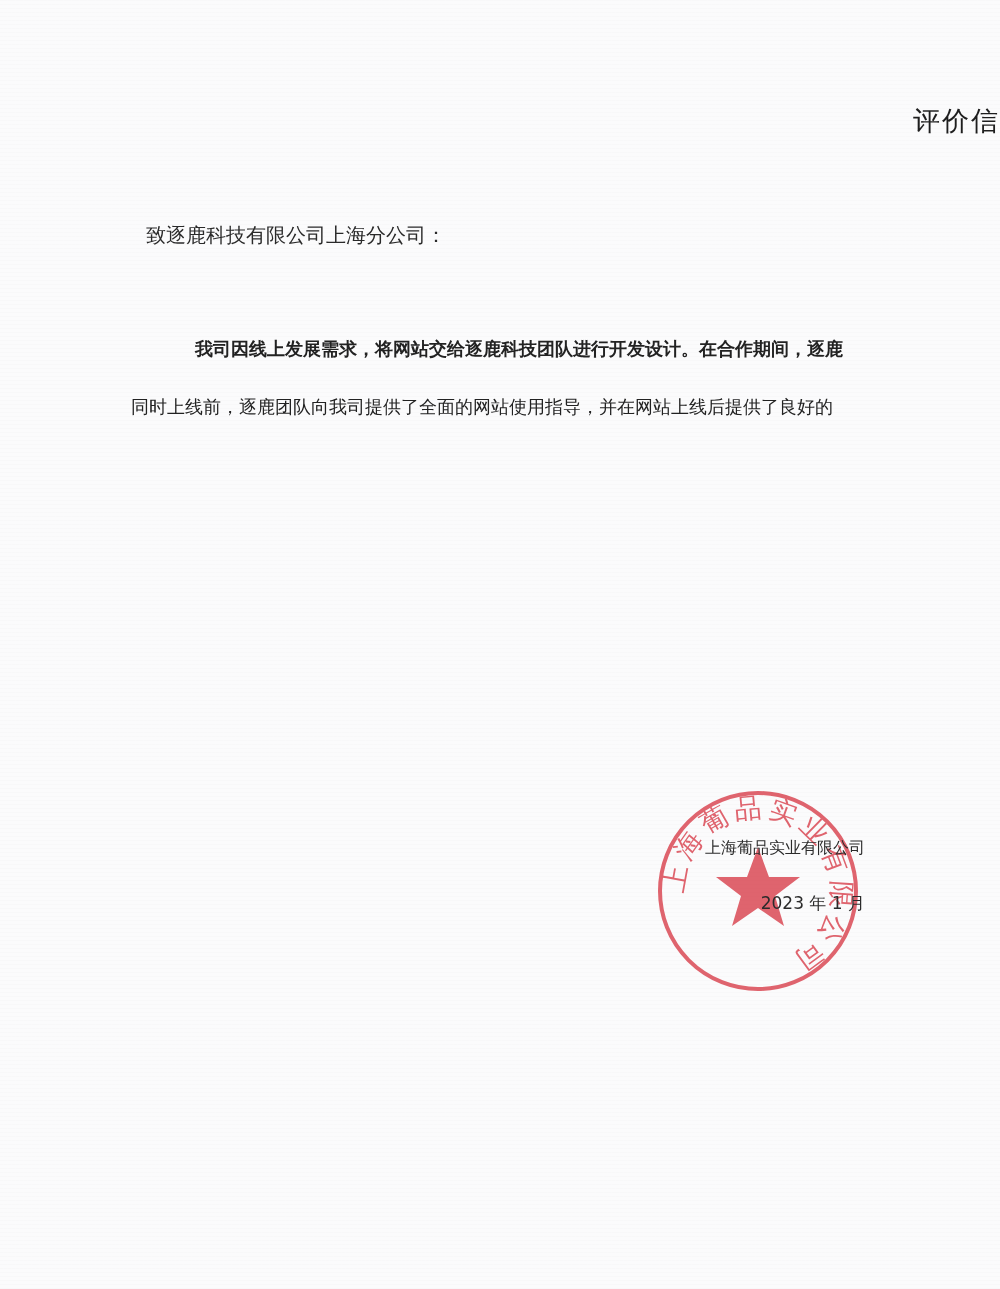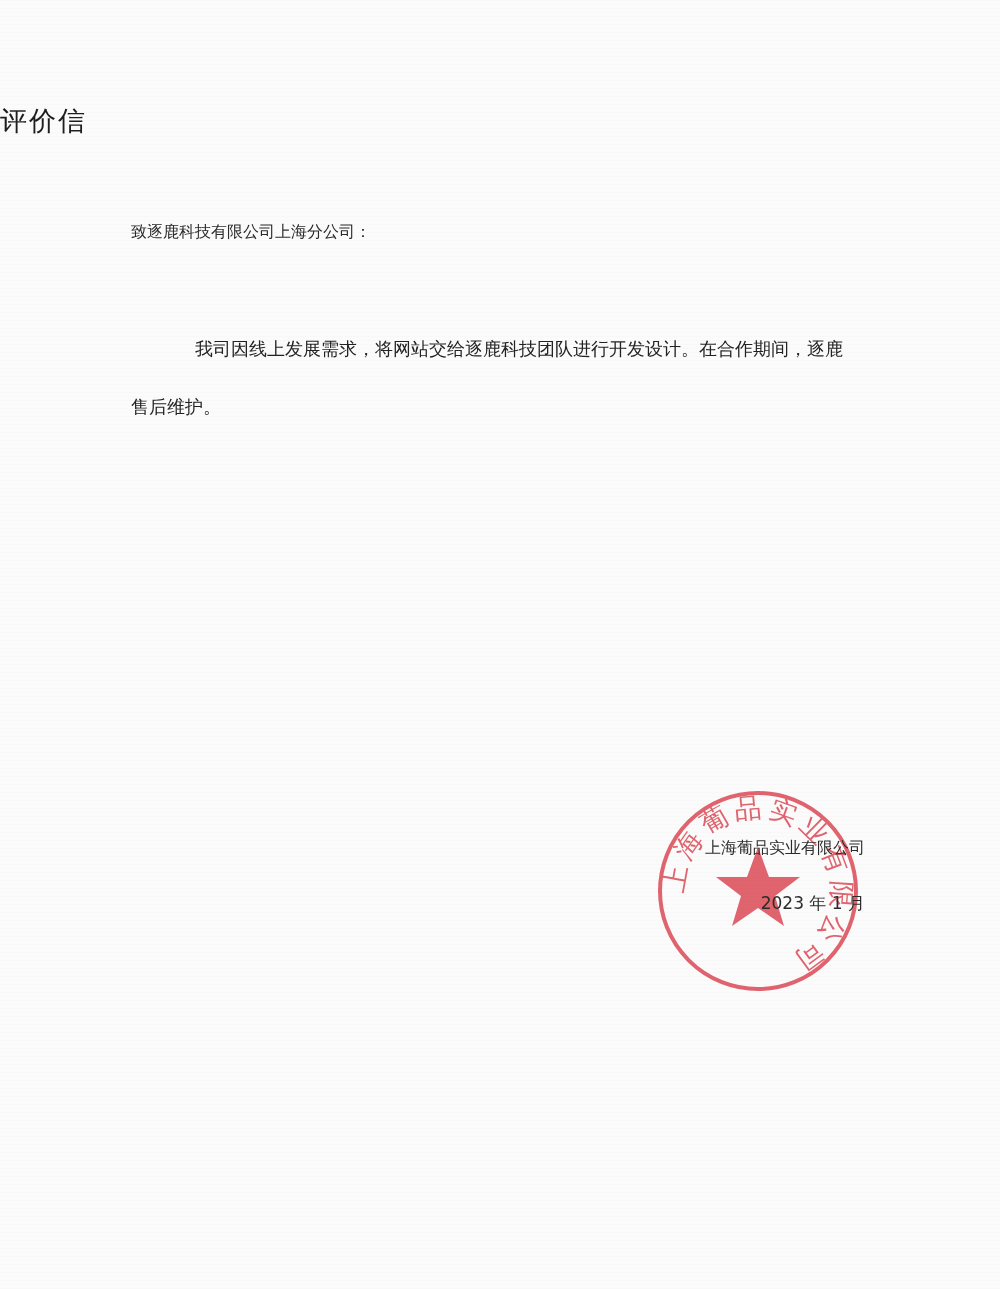--- a/index.html
+++ b/index.html
@@ -9,33 +9,33 @@
       font-family: "DejaVu Sans", "Liberation Sans", sans-serif;
       color: #222;
     }
     .paper {
       position: absolute; inset: 0;
       background:
         repeating-linear-gradient(0deg, rgba(0,0,0,0.012) 0px, rgba(0,0,0,0.012) 1px, transparent 1px, transparent 4px),
         #fbfbfc;
     }
     .title {
-      position: absolute; top: 103px; left: 0; width: 1000px; text-align: left;
+      position: absolute; top: 103px; left: 0; width: 1000px; text-align: right;
       font-size: 27px; letter-spacing: 2px; color: #1e1e1e;
     }
     .salutation {
-      position: absolute; top: 222px; left: 131px;
-      font-size: 16px; color: #2a2a2a;
+      position: absolute; top: 222px; left: 146px;
+      font-size: 20px; color: #2a2a2a;
     }
     .para {
       position: absolute; left: 131px; width: 760px;
       font-size: 18px; color: #222; line-height: 58px;
     }
     .para .line { display: block; white-space: nowrap; }
-    .para .indent { padding-left: 64px; }
+    .para .indent { padding-left: 64px; font-weight: bold; }
     .p1 { top: 320px; }
     .p2 { top: 544px; }
     .signature {
       position: absolute; left: 675px; top: 838px; width: 190px;
       text-align: right; z-index: 2;
     }
     .sig-company { font-size: 16px; color: #2b2b2b; display: block; }
     .sig-date { font-size: 17px; color: #2b2b2b; display: block; margin-top: 33px; }
     .stamp {
       position: absolute; left: 656px; top: 789px; width: 204px; height: 204px; z-index: 1;
@@ -46,21 +46,21 @@
 <body>
 
 <div class="paper">
 
   <div class="title">评价信</div>
 
   <div class="salutation">致逐鹿科技有限公司上海分公司：</div>
 
   <div class="para p1">
     <span class="line indent">我司因线上发展需求，将网站交给逐鹿科技团队进行开发设计。在合作期间，逐鹿</span>
-    <span class="line">售后维护。</span>
+    <span class="line">同时上线前，逐鹿团队向我司提供了全面的网站使用指导，并在网站上线后提供了良好的</span>
   </div>
 
 
   <svg class="stamp" viewBox="0 0 204 204">
     <defs>
       <path id="sealArc" d="M 102,102 m -74,0 a 74,74 0 1,1 148,0 a 74,74 0 1,1 -148,0" transform="rotate(-20 102 102)"></path>
     </defs>
     <circle cx="102" cy="102" r="98" fill="none" stroke="#d9434f" stroke-width="4"></circle>
     <text font-family="DejaVu Sans, sans-serif" font-size="27" fill="#d9434f" letter-spacing="5">
       <textPath href="#sealArc" startOffset="5%">上海葡品实业有限公司</textPath>

